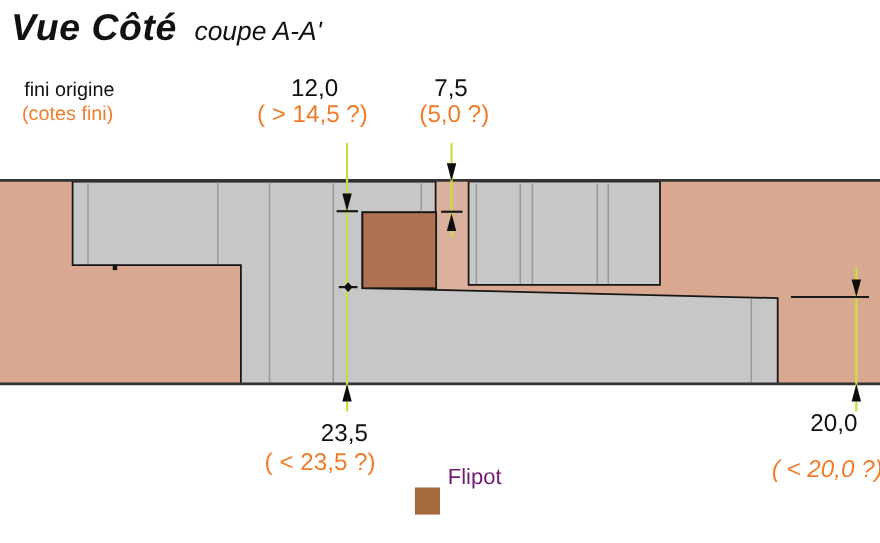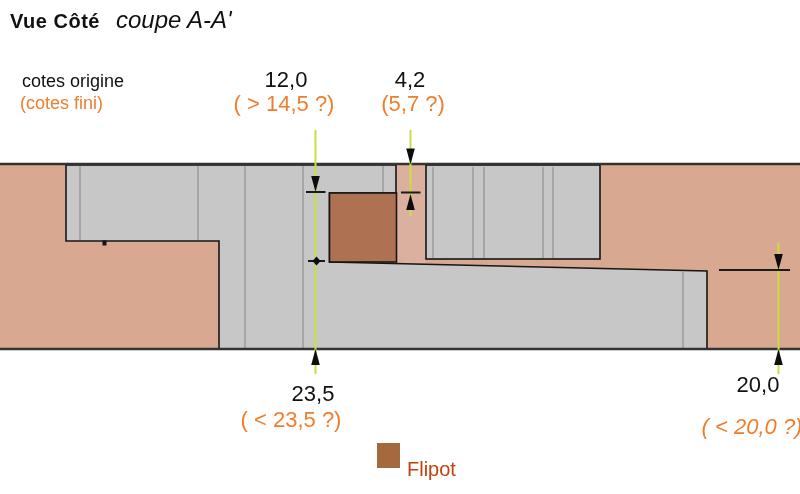--- a/index.html
+++ b/index.html
@@ -2,55 +2,55 @@
 <html><head>
 <meta charset="utf-8">
 <style>
   html,body{margin:0;padding:0;background:#ffffff;}
   .page{
     position:relative;width:800px;height:494px;background:#ffffff;overflow:hidden;
     font-family:"Liberation Sans", sans-serif;color:#111;
   }
   .abs{position:absolute;}
   .title-row{left:10px;top:6px;display:flex;align-items:baseline;gap:16px;}
-  .title-main{font-size:20px;font-weight:bold;letter-spacing:.5px;}
+  .title-main{font-size:34px;font-weight:bold;font-style:italic;letter-spacing:.5px;}
   .title-sub{font-size:24px;font-style:italic;}
   .key-origin{left:22px;top:71px;font-size:18px;}
   .key-fini{left:20px;top:93px;font-size:18px;}
   .orange{color:#f07d2b;}
   .dim{font-size:22px;white-space:nowrap;transform:translateX(-50%);text-align:right;}
   .ep-label{left:26px;top:406px;font-size:21px;}
-  .flipot-label{left:407px;top:458px;font-size:20px;color:#c2410c;}
+  .flipot-label{left:407px;top:423px;font-size:20px;color:#701a75;}
   svg{display:block;}
   .drawing{left:0;top:0;}
   .outline{stroke:#161616;stroke-width:1.6;}
   .grain{stroke:#999999;stroke-width:1.4;}
   .band-border{stroke:#333333;stroke-width:2.4;}
   .dimline{stroke-width:2;}
   .tick{stroke:#1a1a1a;stroke-width:2;}
   .arrow{fill:#0d0d0d;}
   .legend-swatch{left:377px;top:443px;}
 </style>
 </head>
 <body>
 
 <div class="page">
 
   <div class="abs title-row">
     <span class="title-main">Vue Côté</span>
     <span class="title-sub">coupe A-A'</span>
   </div>
 
-  <div class="abs key-origin">cotes origine</div>
+  <div class="abs key-origin">fini origine</div>
   <div class="abs key-fini orange">(cotes fini)</div>
 
   <div class="abs dim" style="left:286px;top:67px;">12,0</div>
   <div class="abs dim orange" style="left:284px;top:91px;">( &gt; 14,5 ?)</div>
-  <div class="abs dim" style="left:410px;top:67px;">4,2</div>
-  <div class="abs dim orange" style="left:413px;top:91px;">(5,7 ?)</div>
+  <div class="abs dim" style="left:410px;top:67px;">7,5</div>
+  <div class="abs dim orange" style="left:413px;top:91px;">(5,0 ?)</div>
 
   <div class="abs dim" style="left:313px;top:381px;">23,5</div>
   <div class="abs dim orange" style="left:291px;top:407px;">( &lt; 23,5 ?)</div>
   <div class="abs dim" style="left:758px;top:372px;">20,0</div>
   <div class="abs dim orange" style="left:752px;top:414px;font-style:italic;">( &lt; 20,0 ?)</div>
 
 
   <svg class="abs drawing" width="800" height="494" viewBox="0 0 800 494">
 
     <rect x="0" y="163" width="800" height="187" fill="#d8a890"></rect>

